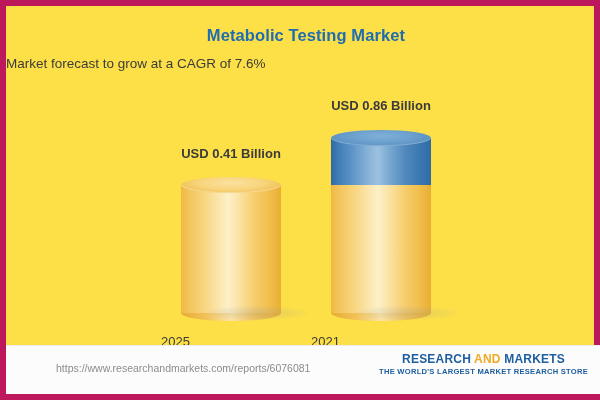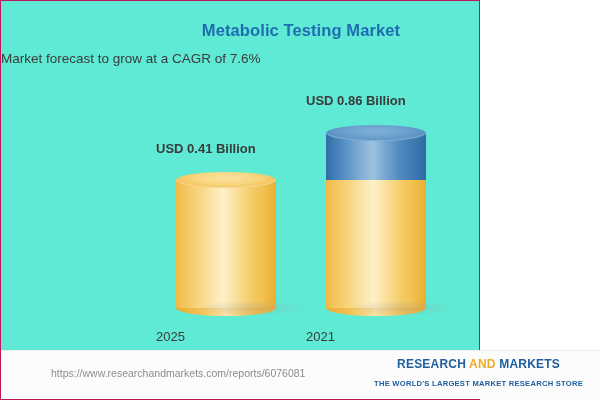--- a/index.html
+++ b/index.html
@@ -8,25 +8,25 @@
     background: #ffffff;
   }
   body {
     width: 600px;
     height: 400px;
     font-family: "Liberation Sans", sans-serif;
     overflow: hidden;
   }
   .frame {
     position: relative;
-    width: 480px;
+    width: 600px;
     height: 400px;
     box-sizing: border-box;
-    border: 1px solid #be185d;
-    background: #5eead4;
+    border: 6px solid #be185d;
+    background: #fde047;
   }
 
   
   .chart-title {
     position: absolute;
     top: 20px;
     left: 0;
     width: 600px;
     text-align: center;
     font-size: 16.5px;
@@ -58,20 +58,21 @@
     position: absolute;
     width: 140px;
   }
   #group-0 { left: 155px; }
   #group-1 { left: 305px; }
 
   .value-label {
     position: absolute;
     width: 140px;
     left: 0;
+    text-align: center;
     font-size: 13px;
     font-weight: bold;
     color: #3b3b3b;
   }
   #group-0 .value-label { top: 140px; }
   #group-1 .value-label { top: 92px; }
 
   .cat-label {
     position: absolute;
     width: 140px;
@@ -191,21 +192,21 @@
     font-size: 12px;
     font-weight: bold;
     letter-spacing: 0.2px;
     color: #1f5fa0;
     white-space: nowrap;
   }
   .logo-and {
     color: #f0ab23;
   }
   .logo-tagline {
-    margin-top: 8px;
+    margin-top: 1px;
     font-size: 7.6px;
     font-weight: bold;
     letter-spacing: 0.25px;
     color: #1f5fa0;
     white-space: nowrap;
   }
 </style>
 </head>
 <body>
 

